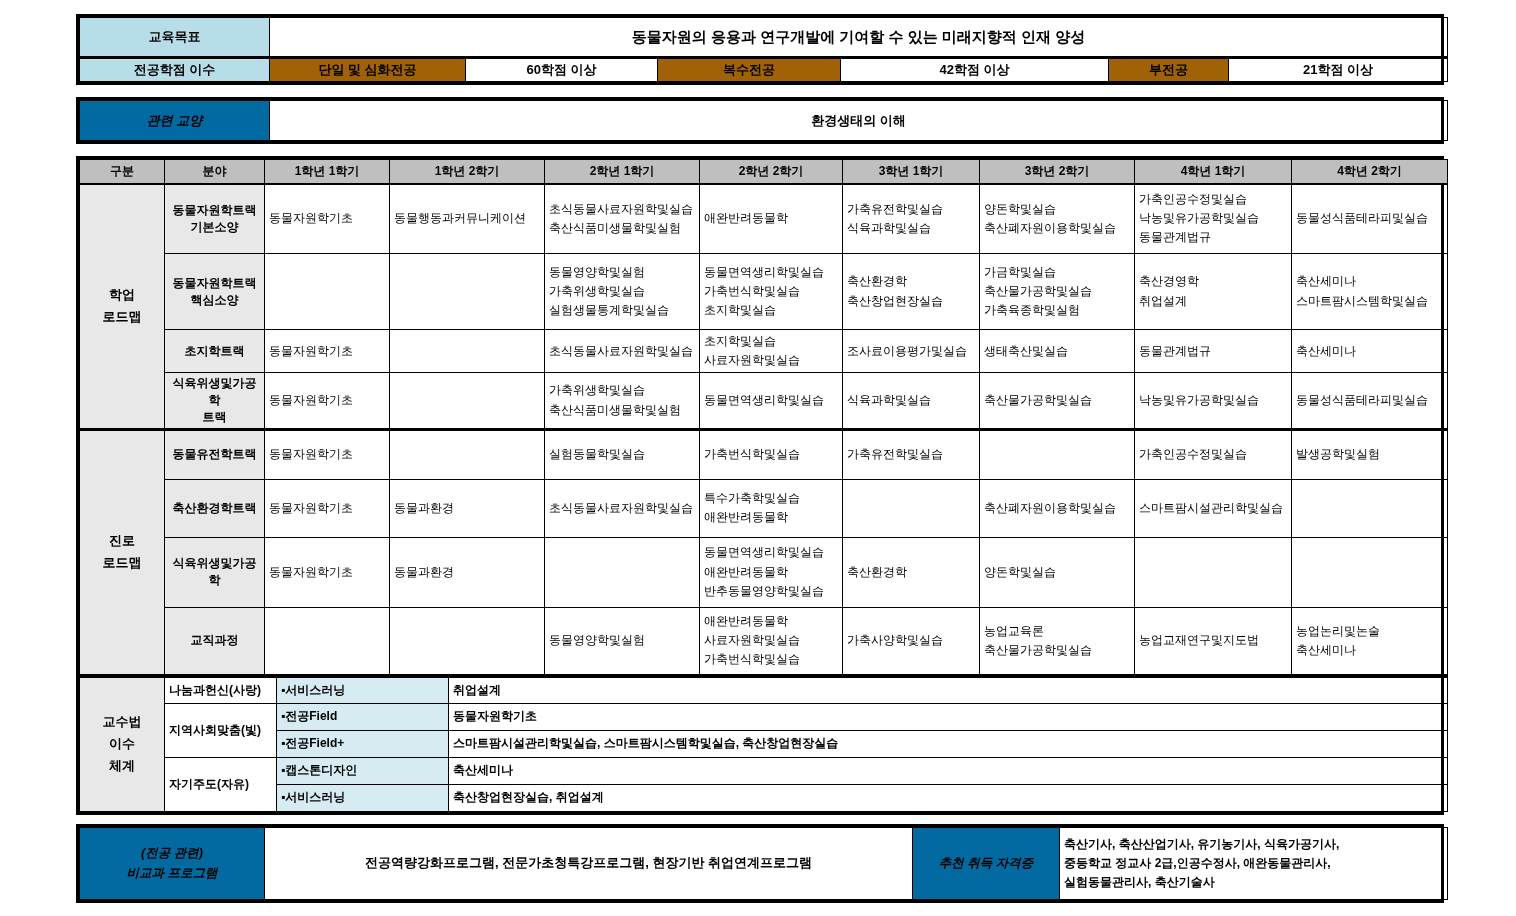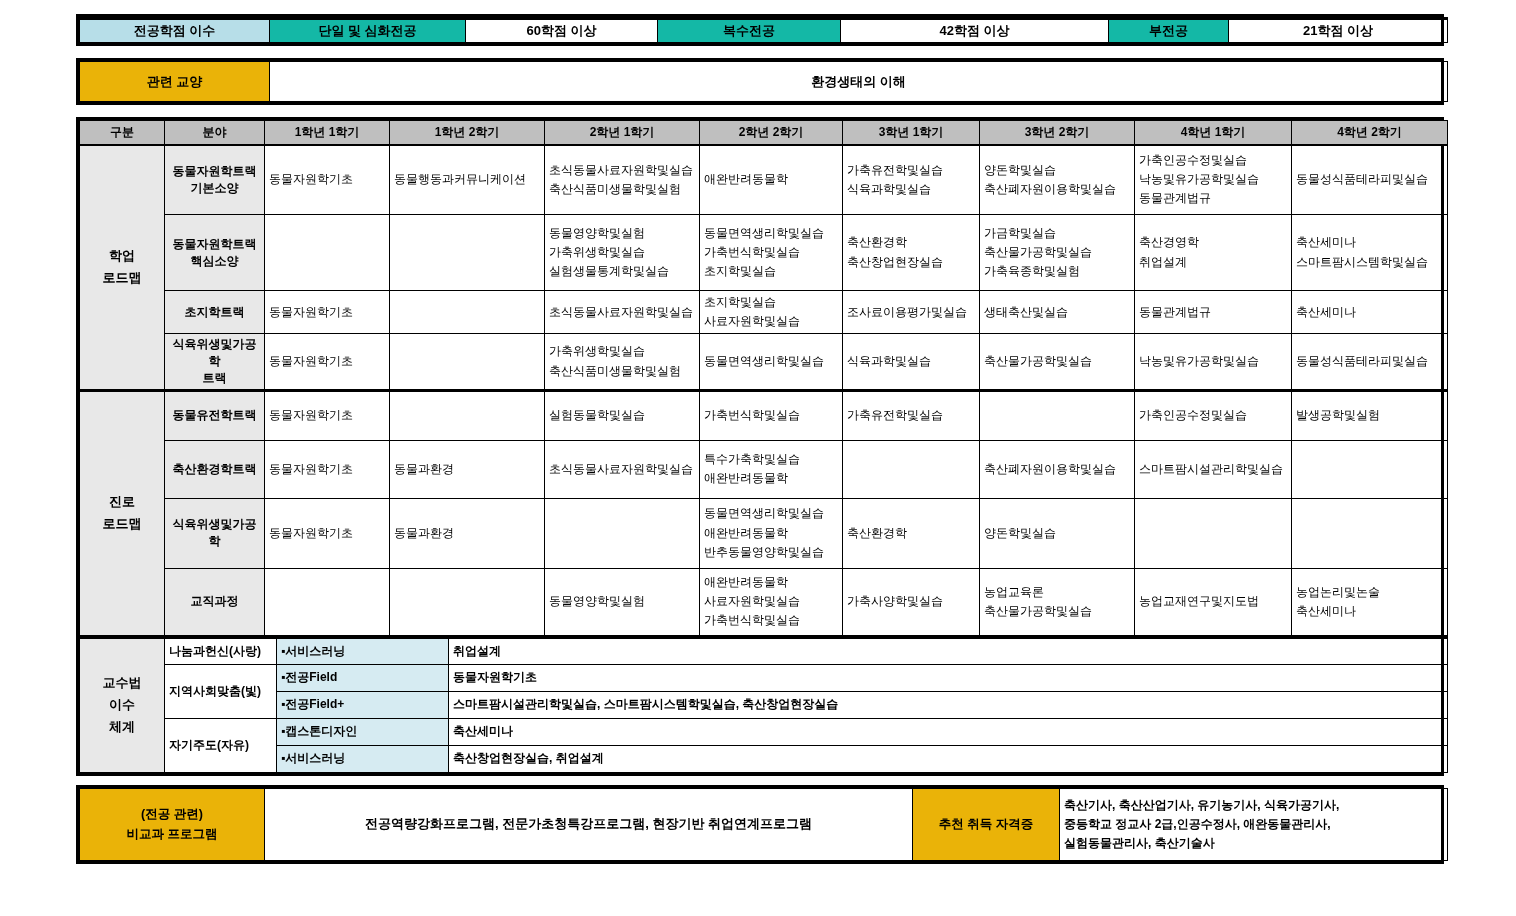--- a/index.html
+++ b/index.html
@@ -21,22 +21,22 @@
   td {
     border: 1px solid #000; padding: 2px 4px; vertical-align: middle;
     font-size: 12px; white-space: pre-line; overflow: hidden;
   }
   
   .top-table td { text-align: center; font-weight: bold; font-size: 13px; }
   .top-table .goal-row td { height: 40px; }
   .top-table .goal-value { font-size: 15px; }
   .top-table .credit-row td { height: 24px; border-top: 3px solid #000; }
   .teal { background: #b7dee8; }
-  .ltblue { background: #14b8a6; }
-  .green { background: #eab308; }
+  .ltblue { background: #a16207; }
+  .green { background: #0369a1; font-style: italic; }
   
   .lib-table td { height: 40px; text-align: center; font-weight: bold; font-size: 13px; }
   
   .hdr td {
     background: #bfbfbf; text-align: center; font-weight: bold;
     height: 24px; border-bottom: 2px solid #000;
   }
   .grpcell {
     background: #e8e8e8; text-align: center; font-weight: bold;
     font-size: 13px; line-height: 1.7;
@@ -69,20 +69,24 @@
       <colgroup>
         <col style="width:190px">
           <col style="width:196px">
           <col style="width:192px">
         <col style="width:183px">
           <col style="width:268px">
           <col style="width:120px">
           <col style="width:219px">
       </colgroup>
       <tbody>
+          <tr class="goal-row">
+        <td class="teal">교육목표</td>
+        <td class="goal-value" colspan="6">동물자원의 응용과 연구개발에 기여할 수 있는 미래지향적 인재 양성</td>
+      </tr>
       <tr class="credit-row">
         <td class="teal">전공학점 이수</td>
         <td class="ltblue">단일 및 심화전공</td>
         <td>60학점 이상</td>
         <td class="ltblue">복수전공</td>
         <td>42학점 이상</td>
         <td class="ltblue">부전공</td>
         <td>21학점 이상</td>
       </tr>
     </tbody>

